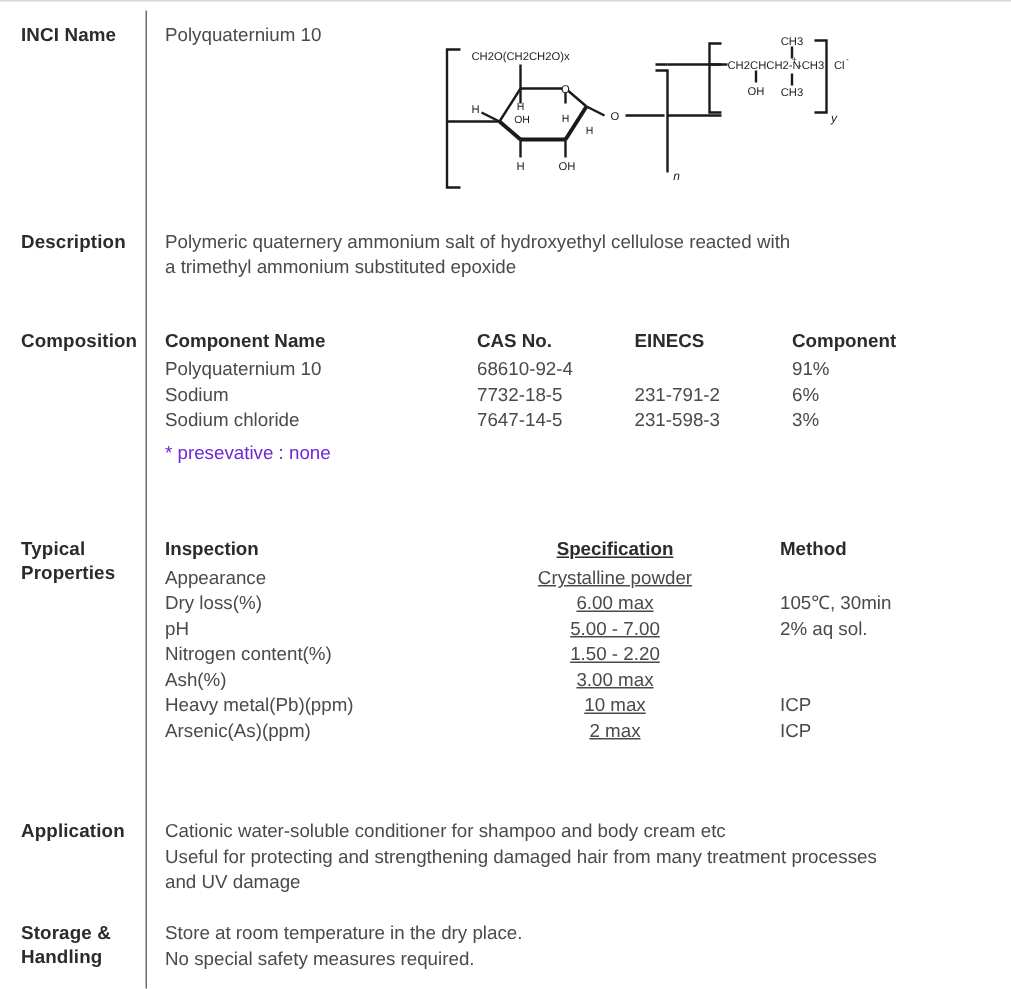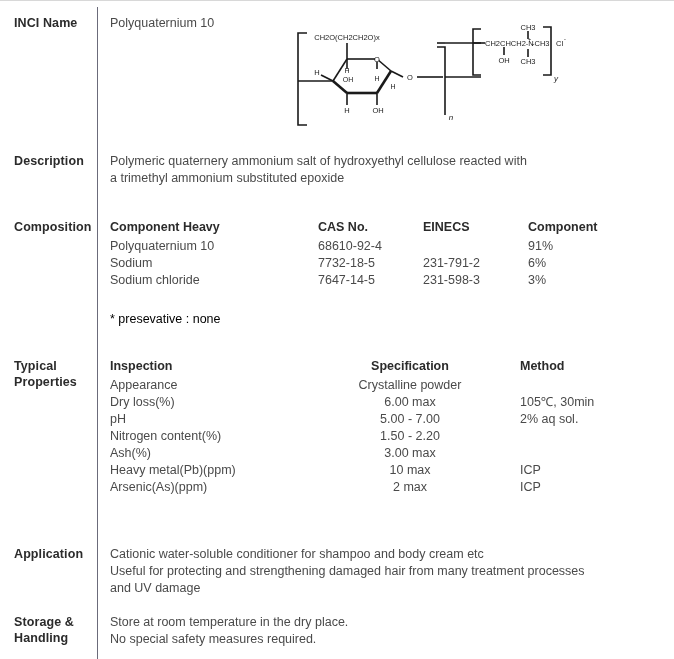--- a/index.html
+++ b/index.html
@@ -82,25 +82,25 @@
     line-height: 17px;
     white-space: nowrap;
   }
 
   
   .comp-c0 { width: 208px; }
   .comp-c1 { width: 105px; }
   .comp-c2 { width: 105px; margin-left: 21px; }
   .comp-c3 { width: 100px; }
 
-  .note { margin-top: 22px; font-size: 12.5px; color: #000000; }
+  .note { margin-top: 5px; font-size: 12.5px; color: #6d28d9; }
 
   
   .prop-c0 { width: 190px; text-align: left; margin-left: 11px; }
-  .prop-c1 { width: 220px; text-align: center; }
+  .prop-c1 { width: 220px; text-align: center; text-decoration: underline; }
   .prop-c2 { width: 150px; text-align: left; }
   table.props th.prop-c1 { text-align: center; }
   table.props th.prop-c2 { text-align: left; }
 
   
   .structure {
     position: absolute;
     left: 285px;
     top: 18px;
     width: 300px;
@@ -194,21 +194,21 @@
       <div class="line">a trimethyl ammonium substituted epoxide</div>
     </div>
   </div>
 
   <div class="row" style="top:218px;">
     <div class="label">Composition</div>
     <div class="content" style="top:0;">
       <table class="grid comp">
         <thead>
           <tr>
-            <th class="comp-c0">Component Heavy</th>
+            <th class="comp-c0">Component Name</th>
             <th class="comp-c1">CAS No.</th>
             <th class="comp-c2">EINECS</th>
             <th class="comp-c3">Component</th>
           </tr>
         </thead>
         <tbody>
           <tr>
             <td class="comp-c0">Polyquaternium 10</td>
             <td class="comp-c1">68610-92-4</td>
             <td class="comp-c2"></td>

